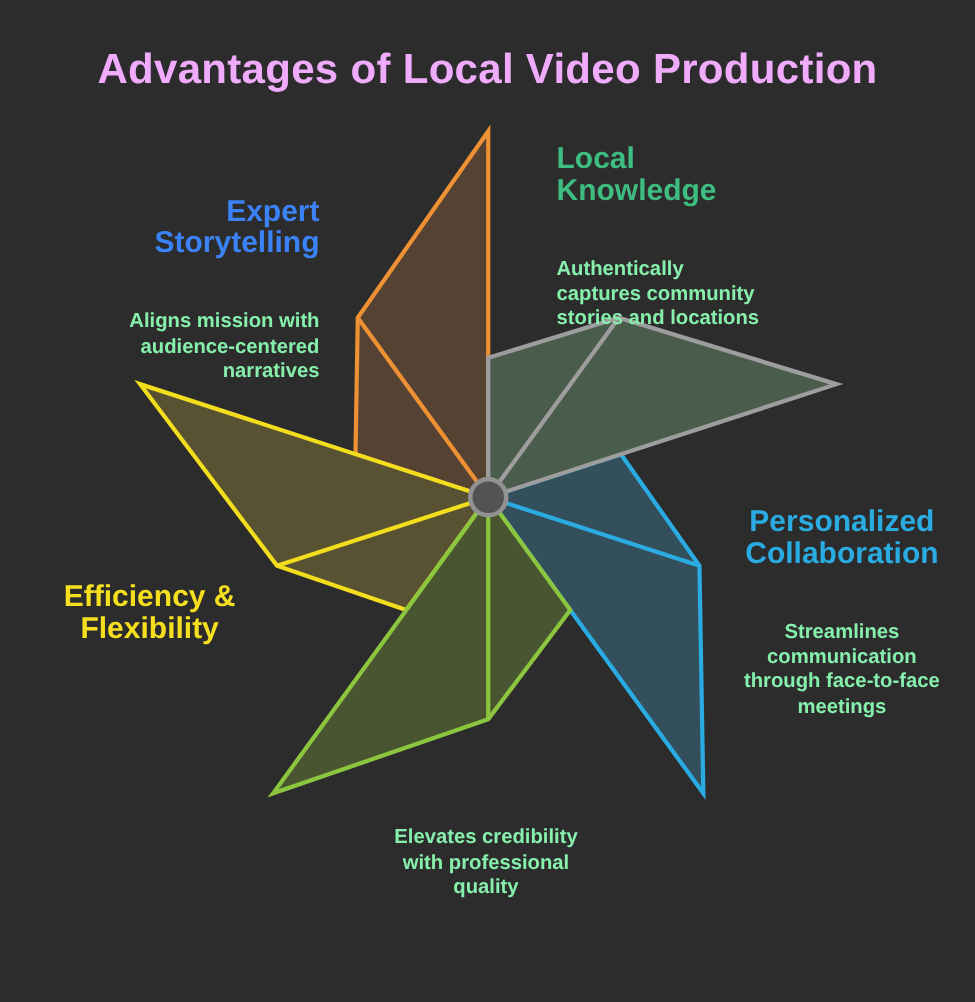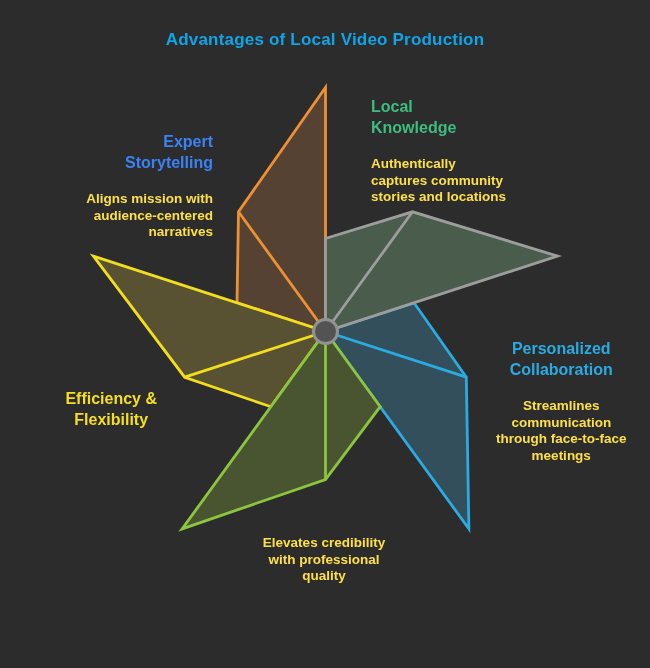--- a/index.html
+++ b/index.html
@@ -8,41 +8,42 @@
     width:650px;height:668px;
     background:#2c2c2c;
     overflow:hidden;
     font-family:"Liberation Sans", sans-serif;
   }
   .title{
     position:absolute;
     top:30px;left:0;width:100%;
     margin:0;
     text-align:center;
-    font-size:17px;
+    font-size:28px;
     font-weight:bold;
-    color:#0ea5e9;
+    color:#f0abfc;
     letter-spacing:0.2px;
   }
   #pinwheel{
     position:absolute;
     top:0;left:0;
     width:650px;height:668px;
   }
   .lbl{position:absolute;white-space:pre-line;}
   .lbl .heading{
-    font-size:16px;
+    font-size:20px;
     font-weight:bold;
     line-height:21px;
   }
   .lbl .body{
     font-size:13.5px;
     font-weight:600;
     line-height:16.5px;
-    color:#fde047;
+    color:#86efac;
+    margin-top:15px;
   }
   #lbl-expert-storytelling{ top:113px; right:437px; text-align:right; }
   #lbl-local-knowledge{ top:78px; left:371px; text-align:left; }
   #lbl-personalized-collaboration{ top:320px; left:496px; text-align:center; }
   #lbl-high-production-standards{ top:517px; left:324px; transform:translateX(-50%); text-align:center; }
   #lbl-efficiency-flexibility{ top:370px; right:493px; text-align:center; }
 </style>
 </head>
 <body>
 

